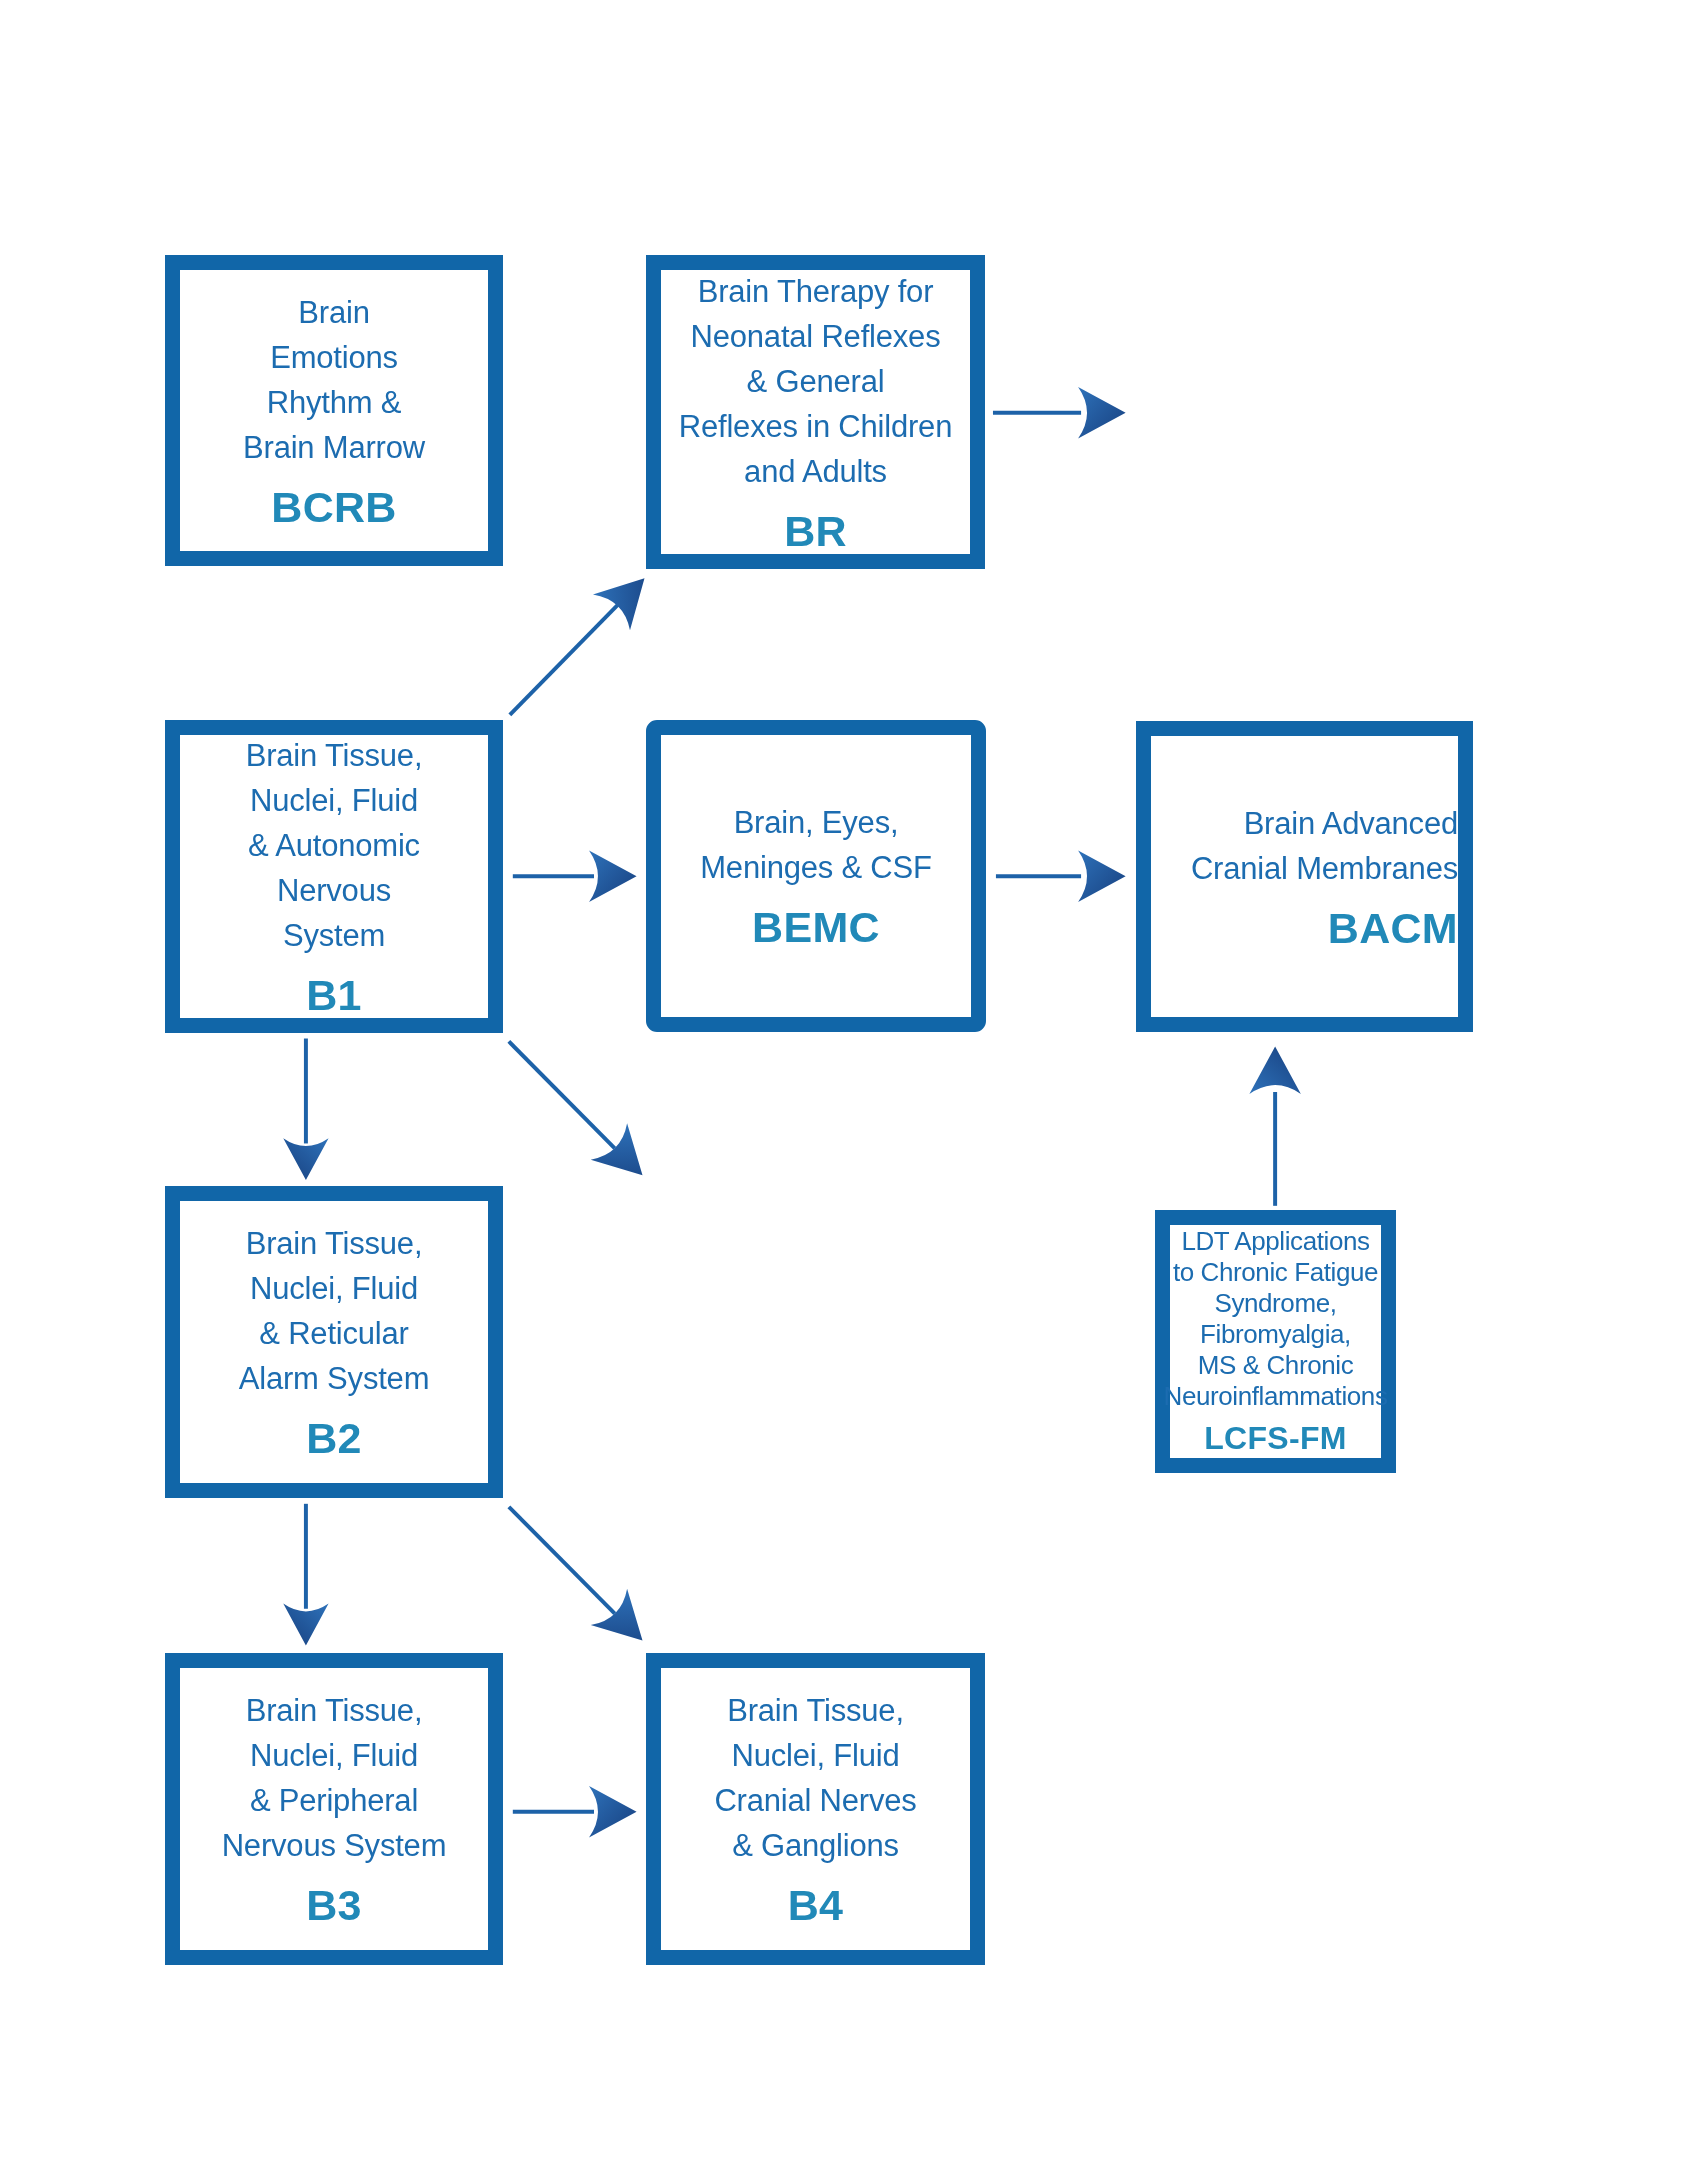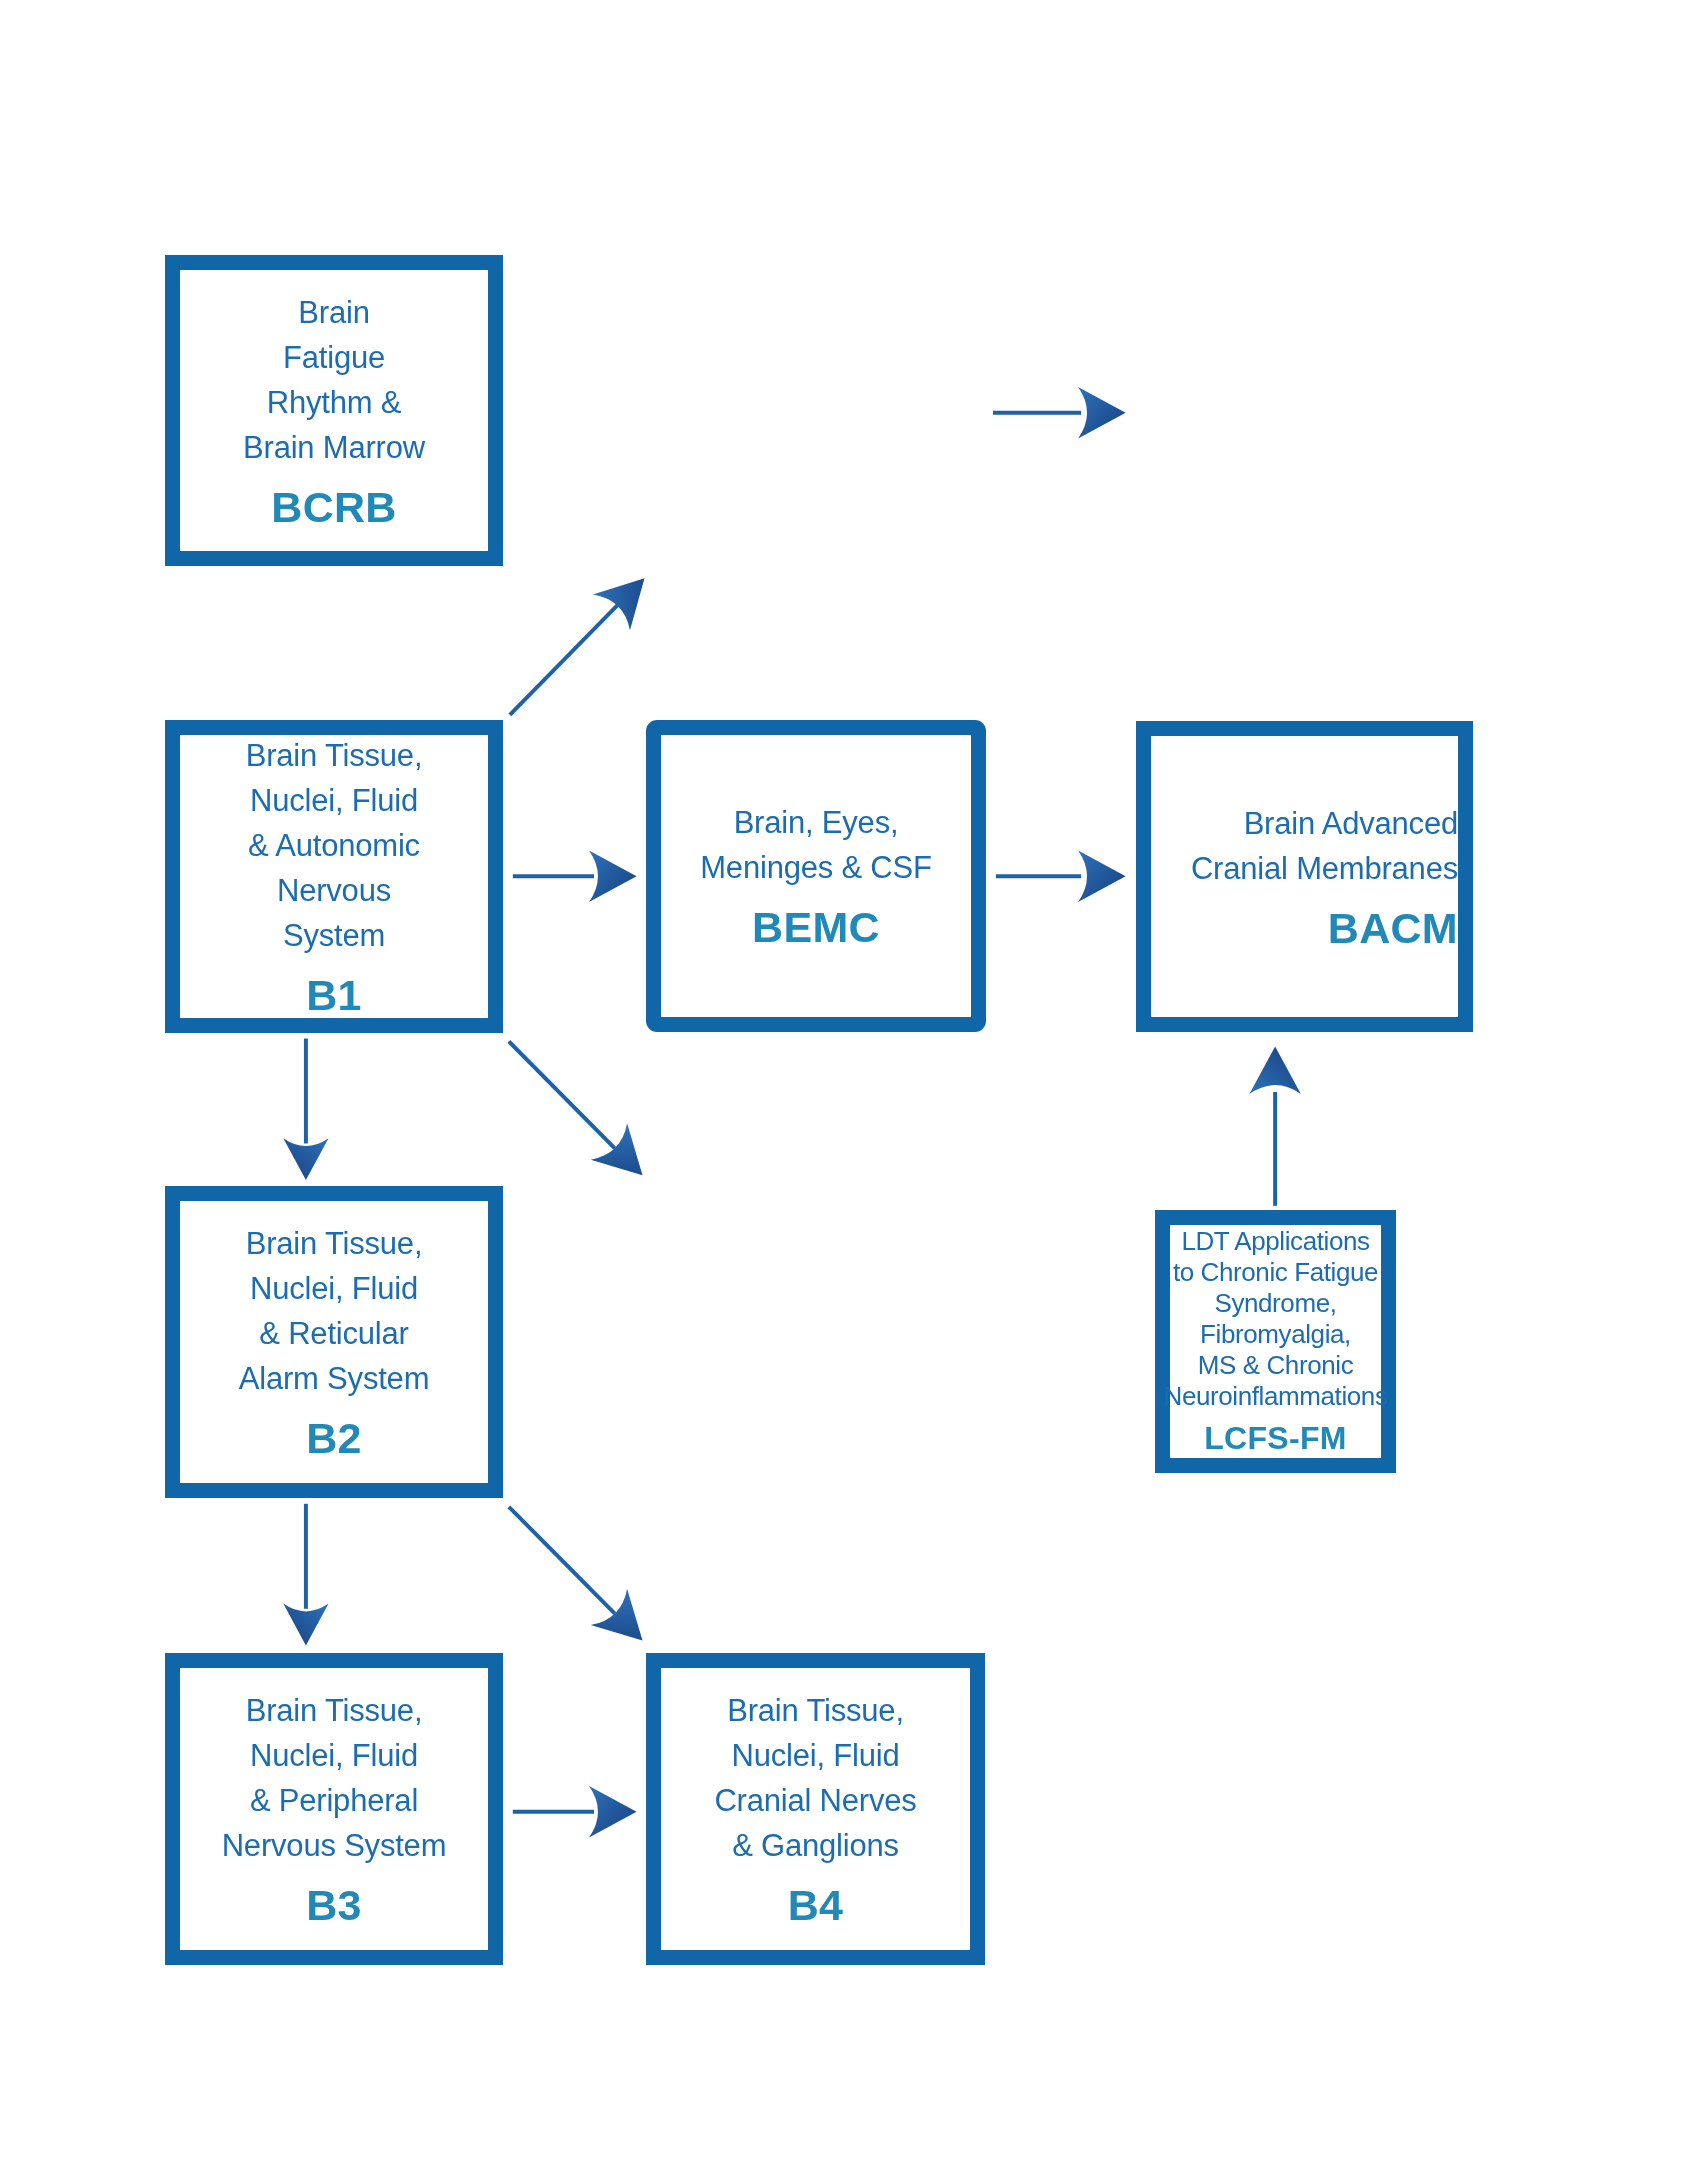--- a/index.html
+++ b/index.html
@@ -124,26 +124,34 @@
     </g>
 
     <g>
       <line class="aline" x1="518" y1="1830" x2="600" y2="1830"></line>
       <path class="ahead" d="M0,0 L-48,-26 Q-30,0 -48,26 Z" transform="translate(643,1830)"></path>
     </g>
   </svg>
 
   <div class="node" id="n-bcrb">
     <div class="nl">Brain</div>
-    <div class="nl">Fatigue</div>
+    <div class="nl">Emotions</div>
     <div class="nl">Rhythm &amp;</div>
     <div class="nl">Brain Marrow</div>
     <div class="code">BCRB</div>
   </div>
 
+  <div class="node" id="n-br">
+    <div class="nl">Brain Therapy for</div>
+    <div class="nl">Neonatal Reflexes</div>
+    <div class="nl">&amp; General</div>
+    <div class="nl">Reflexes in Children</div>
+    <div class="nl">and Adults</div>
+    <div class="code">BR</div>
+  </div>
 
 
   <div class="node" id="n-b1">
     <div class="nl">Brain Tissue,</div>
     <div class="nl">Nuclei, Fluid</div>
     <div class="nl">&amp; Autonomic</div>
     <div class="nl">Nervous</div>
     <div class="nl">System</div>
     <div class="code">B1</div>
   </div>

